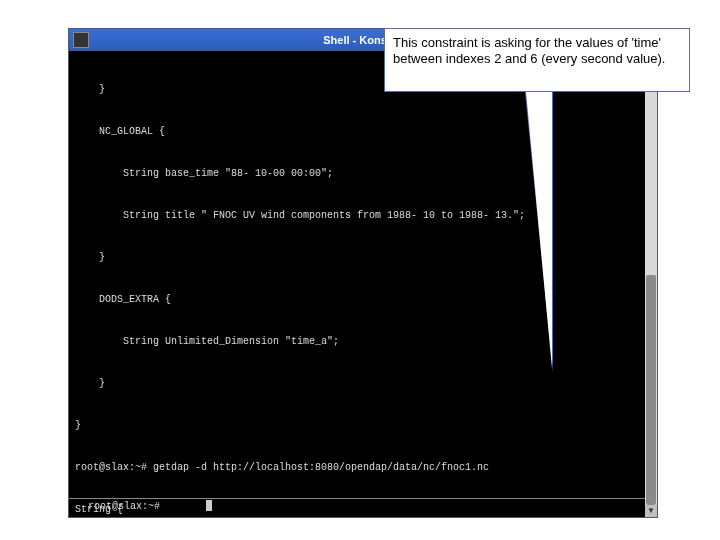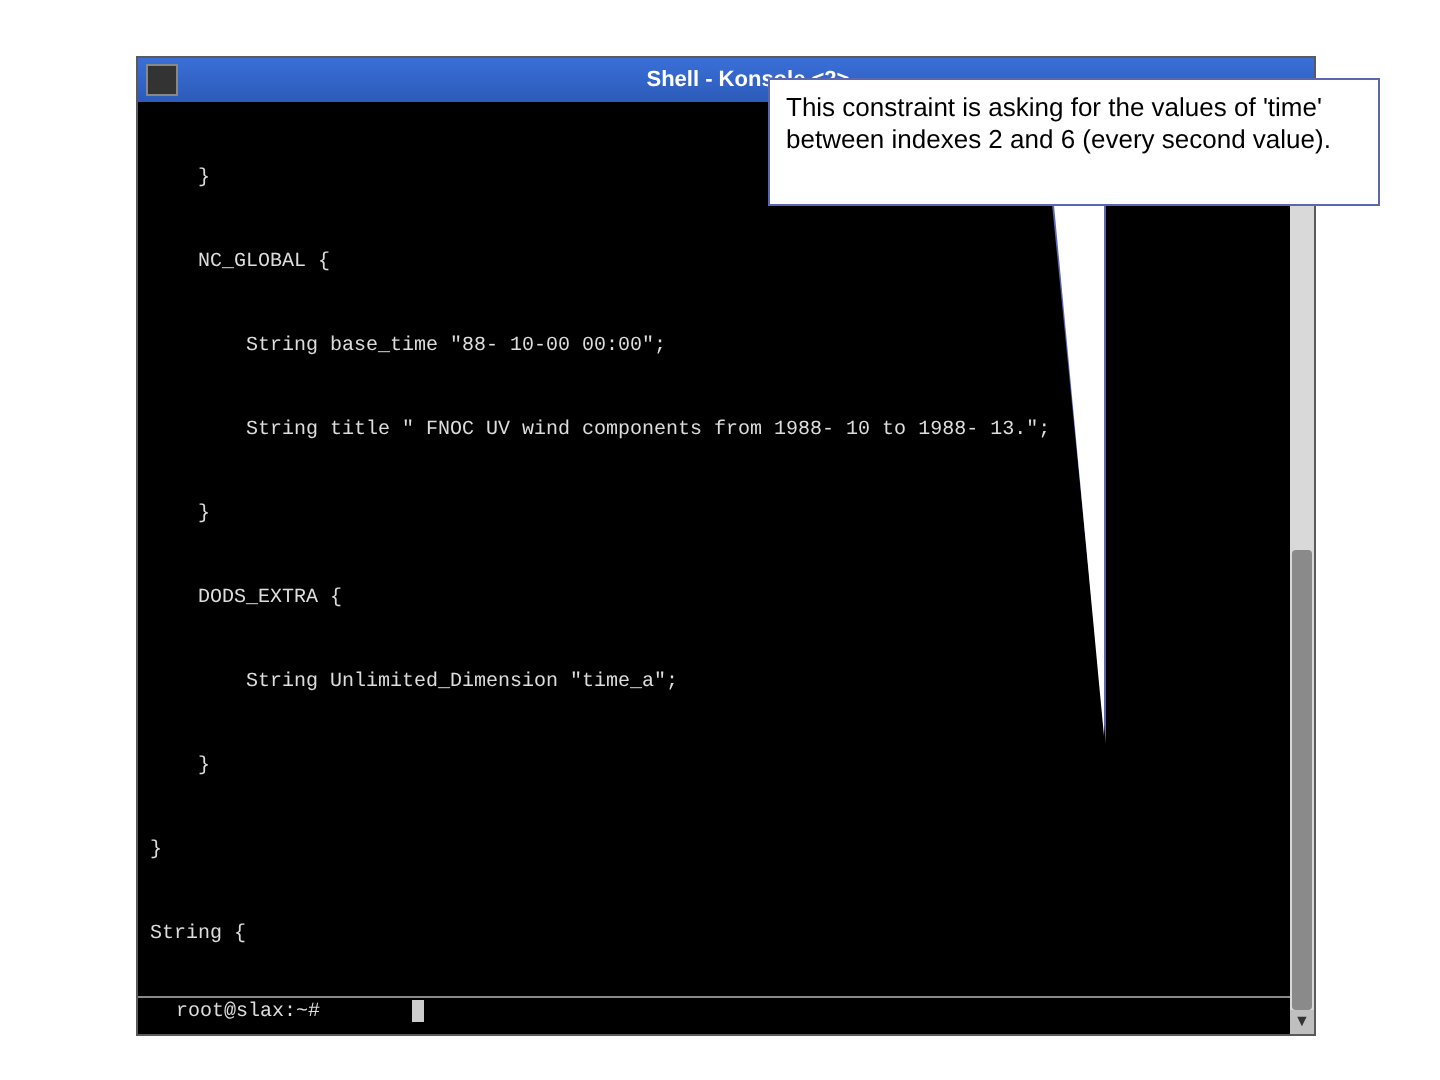--- a/index.html
+++ b/index.html
@@ -116,21 +116,20 @@
     left: 384px;
     width: 306px;
     height: 64px;
     background: #fff;
     border: 1px solid #5b67b3;
     padding: 6px 8px;
     font-size: 13px;
     line-height: 16px;
     color: #000;
     z-index: 10;
-    margin-top: 11px;
   }
   .callout-tail {
     position: absolute;
     top: 92px;
     left: 525px;
     width: 0;
     height: 0;
     z-index: 9;
   }
   .callout-tail::before {
@@ -164,20 +163,21 @@
   <div class="terminal">
     <div class="line">    }</div>
     <div class="line">    NC_GLOBAL {</div>
     <div class="line">        String base_time "88- 10-00 00:00";</div>
     <div class="line">        String title " FNOC UV wind components from 1988- 10 to 1988- 13.";</div>
     <div class="line">    }</div>
     <div class="line">    DODS_EXTRA {</div>
     <div class="line">        String Unlimited_Dimension "time_a";</div>
     <div class="line">    }</div>
     <div class="line">}</div>
+    <div class="line">root@slax:~# getdap -d http://localhost:8080/opendap/data/nc/fnoc1.nc</div>
     <div class="line">String {</div>
     
     
     
     
     
     
     
     
     

